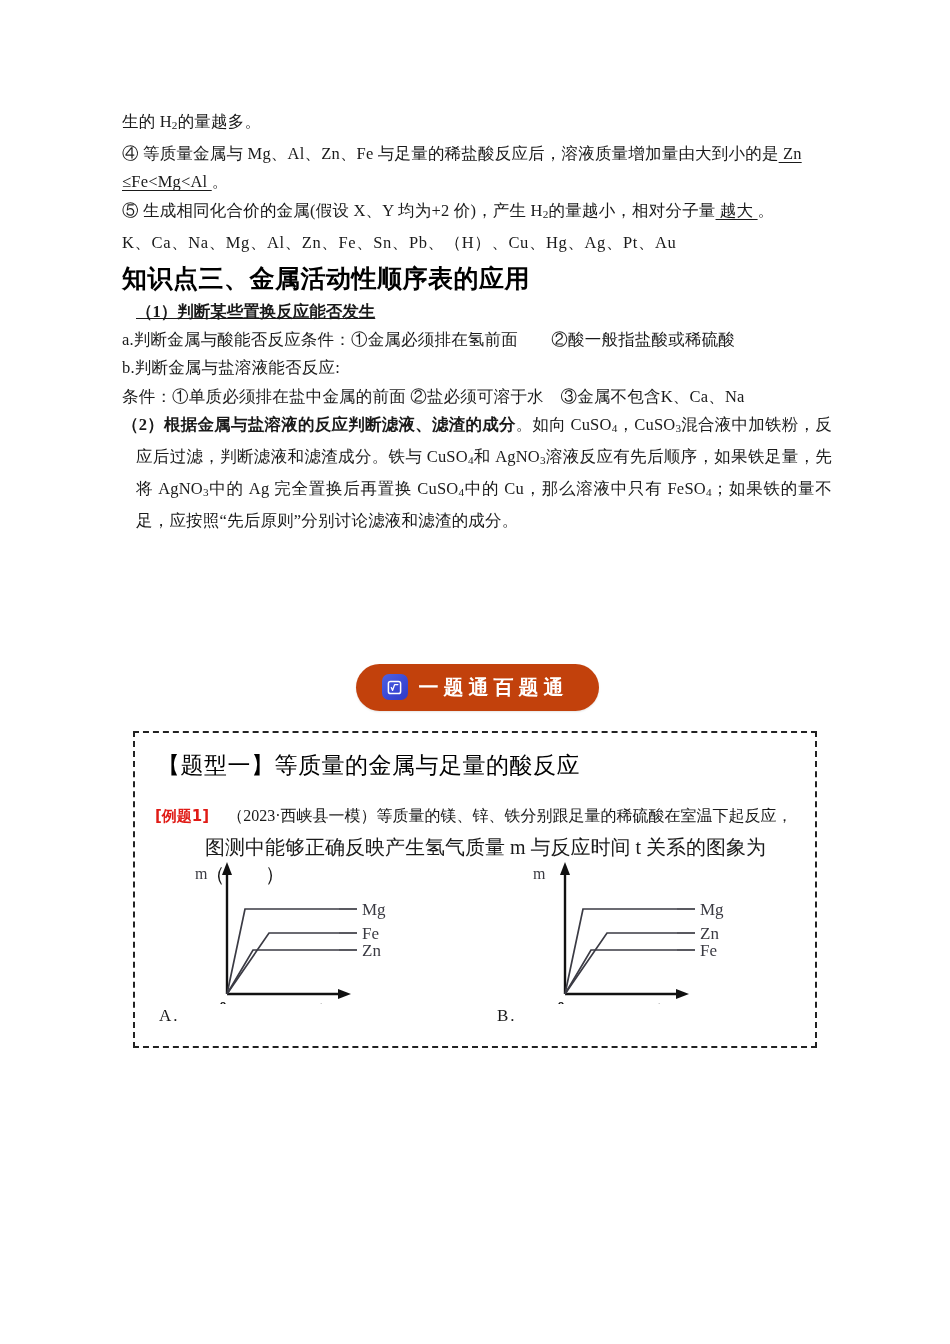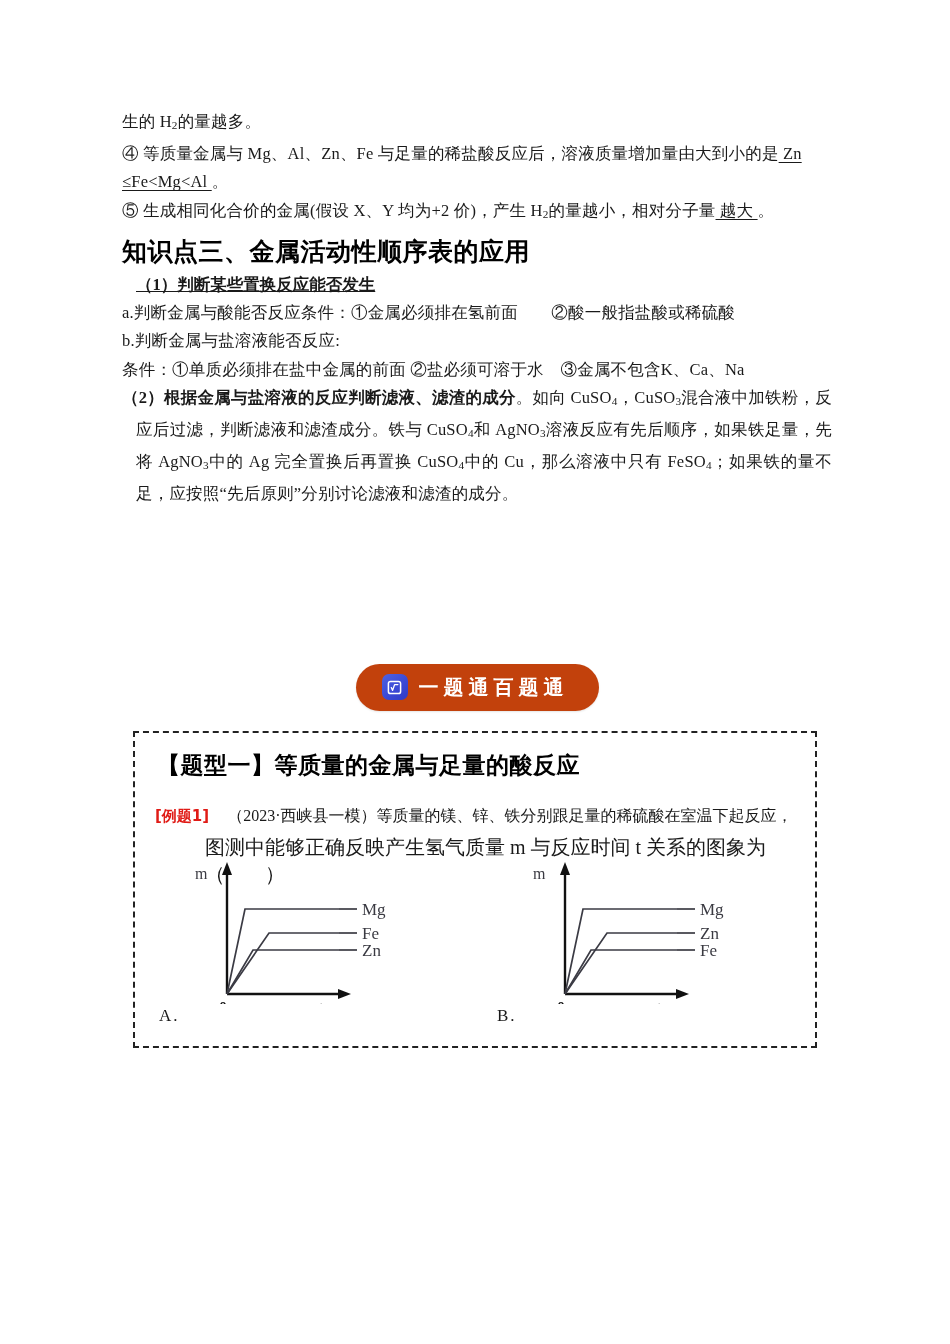--- a/index.html
+++ b/index.html
@@ -104,21 +104,21 @@
     position: absolute;
     left: 11px;
     top: 623px;
     width: 684px;
     height: 317px;
     border: 2px dashed #222;
     box-sizing: border-box;
   }
   .qbox-title {
     font-family: "DejaVu Sans", "Liberation Sans", sans-serif;
-    font-weight: bold;
+    font-weight: normal;
     font-size: 23px;
     line-height: 30px;
     margin: 17px 0 0 22px;
     letter-spacing: 0.5px;
     color: #000;
   }
   .qline1 {
     font-size: 16px;
     line-height: 27px;
     margin: 22px 0 4px 20px;
@@ -173,20 +173,21 @@
     </p>
 
     <p class="para">
       <span>④ 等质量金属与 Mg、Al、Zn、Fe 与足量的稀盐酸反应后，溶液质量增加量由大到小的是</span><span class="ul"> Zn</span><br><span class="ul">≤Fe&lt;Mg&lt;Al </span><span>。</span>
     </p>
 
     <p class="para">
       <span>⑤ 生成相同化合价的金属(假设 X、Y 均为+2 价)，产生 </span><span><span>H</span><sub>2</sub></span><span>的量越小，相对分子量</span><span class="ul"> 越大 </span><span>。</span>
     </p>
 
+    <p class="elem-row">K、Ca、Na、Mg、Al、Zn、Fe、Sn、Pb、（H）、Cu、Hg、Ag、Pt、Au</p>
 
     <h2 class="kp-heading">知识点三、金属活动性顺序表的应用</h2>
 
     <p class="sub-heading"><b>（1）判断某些置换反应能否发生</b></p>
     <p class="para">a.判断金属与酸能否反应条件：①金属必须排在氢前面　　②酸一般指盐酸或稀硫酸</p>
     <p class="para">b.判断金属与盐溶液能否反应:</p>
     <p class="para">条件：①单质必须排在盐中金属的前面 ②盐必须可溶于水　③金属不包含K、Ca、Na</p>
 
     <p class="para" style="padding-left:14px;text-indent:-14px;">
       <b>（2）根据金属与盐溶液的反应判断滤液、滤渣的成分</b><span>。如向 CuSO</span><sub>4</sub><span>，CuSO</span><sub>3</sub><span>混合液中加铁粉，反应后过滤，判断滤液和滤渣成分。铁与 CuSO</span><sub>4</sub><span>和 AgNO</span><sub>3</sub><span>溶液反应有先后顺序，如果铁足量，先将 AgNO</span><sub>3</sub><span>中的 Ag 完全置换后再置换 CuSO</span><sub>4</sub><span>中的 Cu，那么溶液中只有 FeSO</span><sub>4</sub><span>；如果铁的量不足，应按照“先后原则”分别讨论滤液和滤渣的成分。</span>

